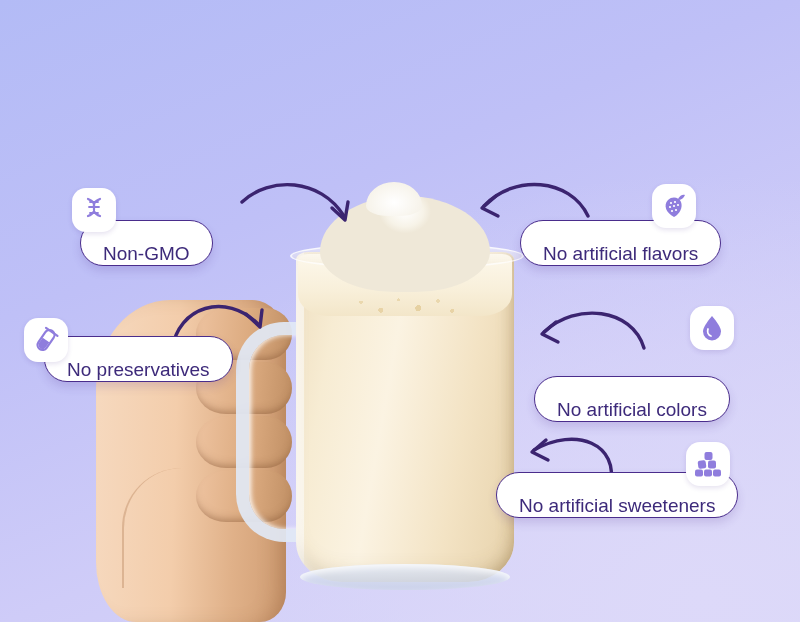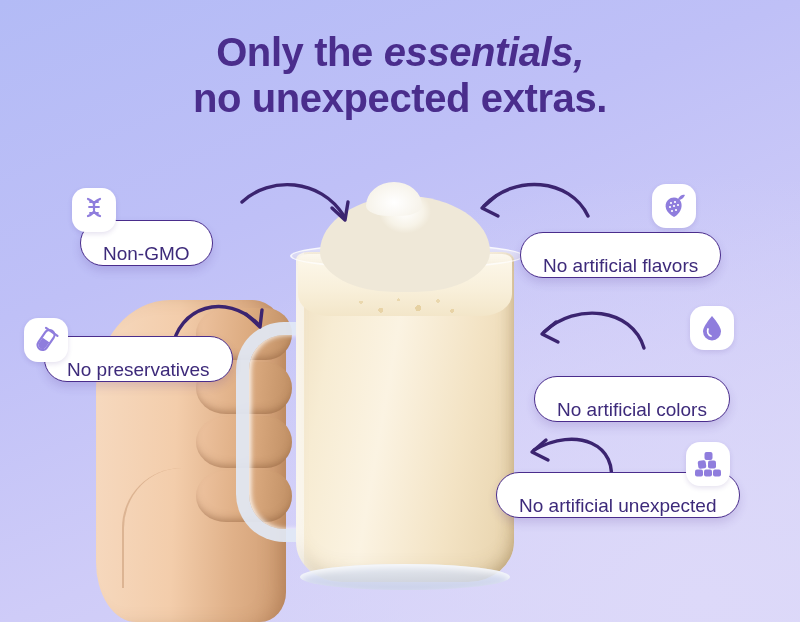--- a/index.html
+++ b/index.html
@@ -130,24 +130,20 @@
     position:absolute;width:44px;height:44px;border-radius:14px;
     background:#fff;display:flex;align-items:center;justify-content:center;
     box-shadow:0 2px 5px rgba(74,45,140,.14);
   }
 </style>
 </head>
 <body>
 
 <div id="stage">
 
-  <div class="headline">
-    <span><span>Only the </span><em>essentials,</em></span>
-    <span class="l2">no unexpected extras.</span>
-  </div>
 
   <div class="mug-wrap">
     <div class="hand">
       <div class="finger f1"></div>
       <div class="finger f2"></div>
       <div class="finger f3"></div>
       <div class="finger f4"></div>
       <div class="thumbcrease"></div>
     </div>
     <div class="handle"></div>
@@ -201,21 +197,21 @@
   <div class="badge" style="left:24px;top:318px;">
     <svg width="30" height="30" viewBox="0 0 30 30" fill="none">
       <g transform="rotate(35 15 15)">
         <rect x="10" y="4" width="10" height="22" rx="5" stroke="#8f7ddd" stroke-width="2.2"></rect>
         <path d="M11 15 L19 15 L19 21 A4 4 0 0 1 11 21 Z" fill="#8f7ddd"></path>
         <path d="M8 5 L22 5" stroke="#8f7ddd" stroke-width="2.2" stroke-linecap="round"></path>
       </g>
     </svg>
   </div>
 
-  <div class="chip" style="left:520px;top:220px;margin-top:12px;">
+  <div class="chip" style="left:520px;top:220px;">
     <span>No artificial flavors</span>
   </div>
   <div class="badge" style="left:652px;top:184px;">
     <svg width="30" height="30" viewBox="0 0 30 30" fill="none">
       <path d="M15 26 C7 22, 4 14, 9 9 C13 5, 20 6, 22 11 C24 16, 21 23, 15 26 Z" fill="#8f7ddd"></path>
       <path d="M19 8 C21 4, 24 3, 26 4 C25 7, 22 9, 19 9 Z" fill="#8f7ddd"></path>
       <g fill="#ffffff">
         <circle cx="12" cy="12" r="1.1"></circle>
           <circle cx="16" cy="11" r="1.1"></circle>
         <circle cx="11" cy="16" r="1.1"></circle>
@@ -231,21 +227,21 @@
     <span>No artificial colors</span>
   </div>
   <div class="badge" style="left:690px;top:306px;">
     <svg width="30" height="30" viewBox="0 0 30 30" fill="none">
       <path d="M15 3 C15 3, 6 13, 6 18.5 A9 9 0 0 0 24 18.5 C24 13, 15 3, 15 3 Z" fill="#8f7ddd"></path>
       <path d="M11 16 C10 19, 11 22, 14 23" stroke="#ffffff" stroke-width="1.8" stroke-linecap="round" fill="none"></path>
     </svg>
   </div>
 
   <div class="chip" style="left:496px;top:472px;">
-    <span>No artificial unexpected</span>
+    <span>No artificial sweeteners</span>
   </div>
   <div class="badge" style="left:686px;top:442px;">
     <svg width="32" height="32" viewBox="0 0 32 32" fill="none">
       <g fill="#8f7ddd">
         <rect x="12.5" y="4" width="8" height="8" rx="2"></rect>
         <rect x="6" y="12.5" width="8" height="8" rx="2" transform="rotate(-8 10 16.5)"></rect>
         <rect x="16" y="12.5" width="8" height="8" rx="2"></rect>
         <rect x="3" y="21.5" width="8" height="7" rx="2"></rect>
         <rect x="12" y="21.5" width="8" height="7" rx="2"></rect>
         <rect x="21" y="21.5" width="8" height="7" rx="2"></rect>

